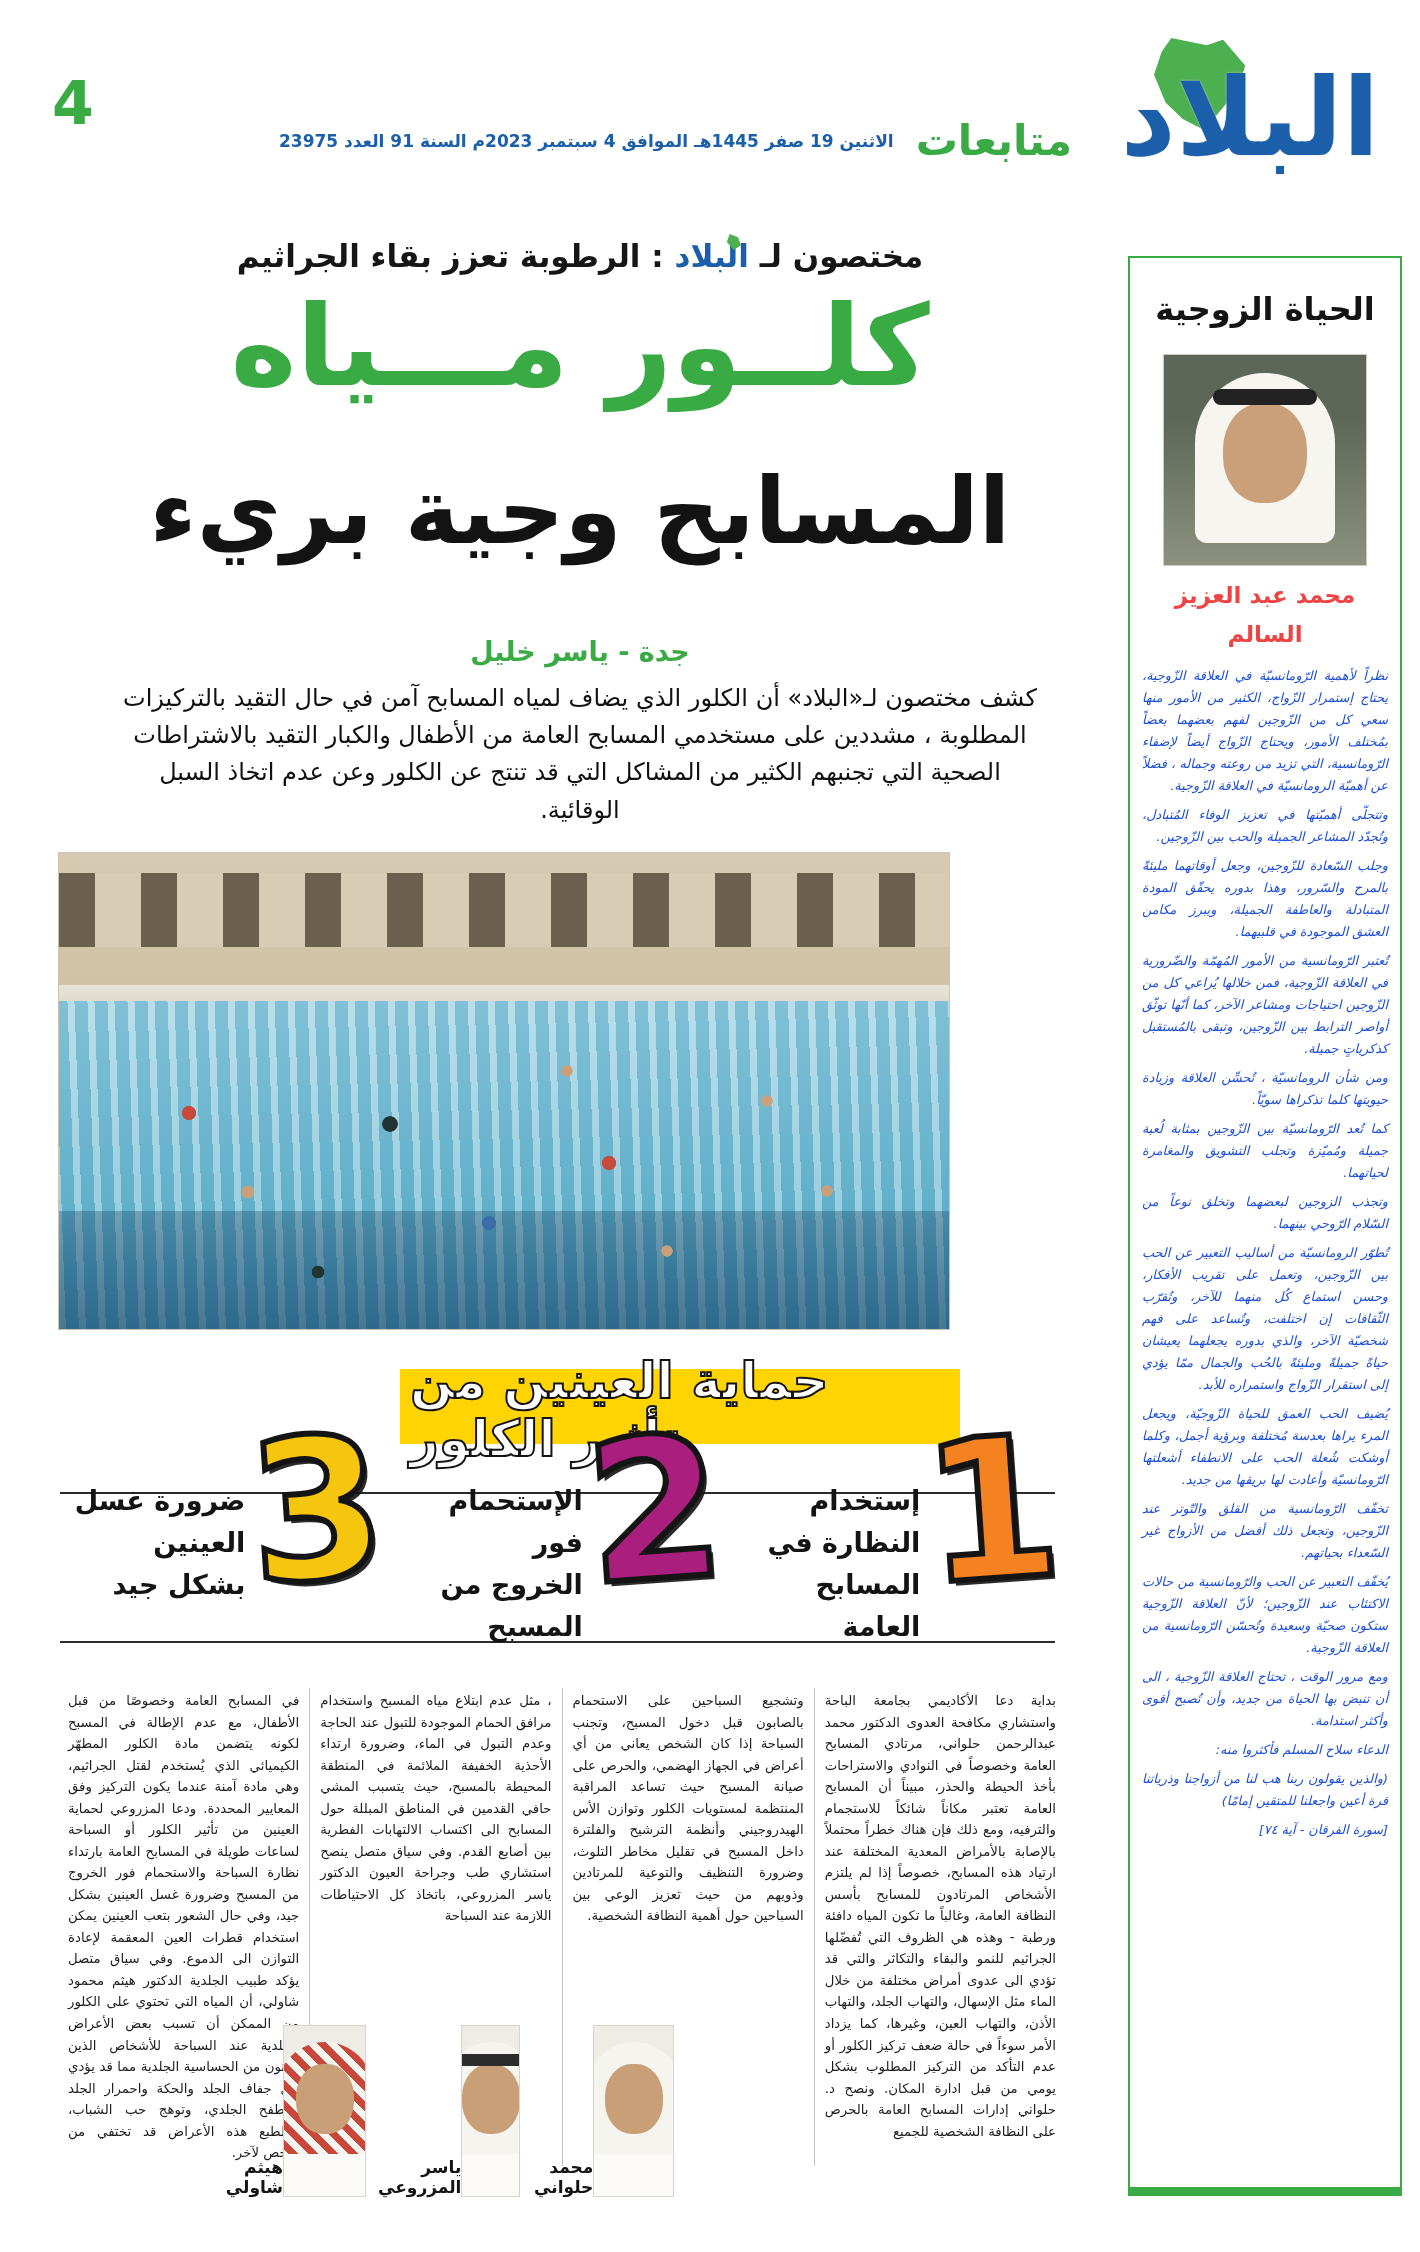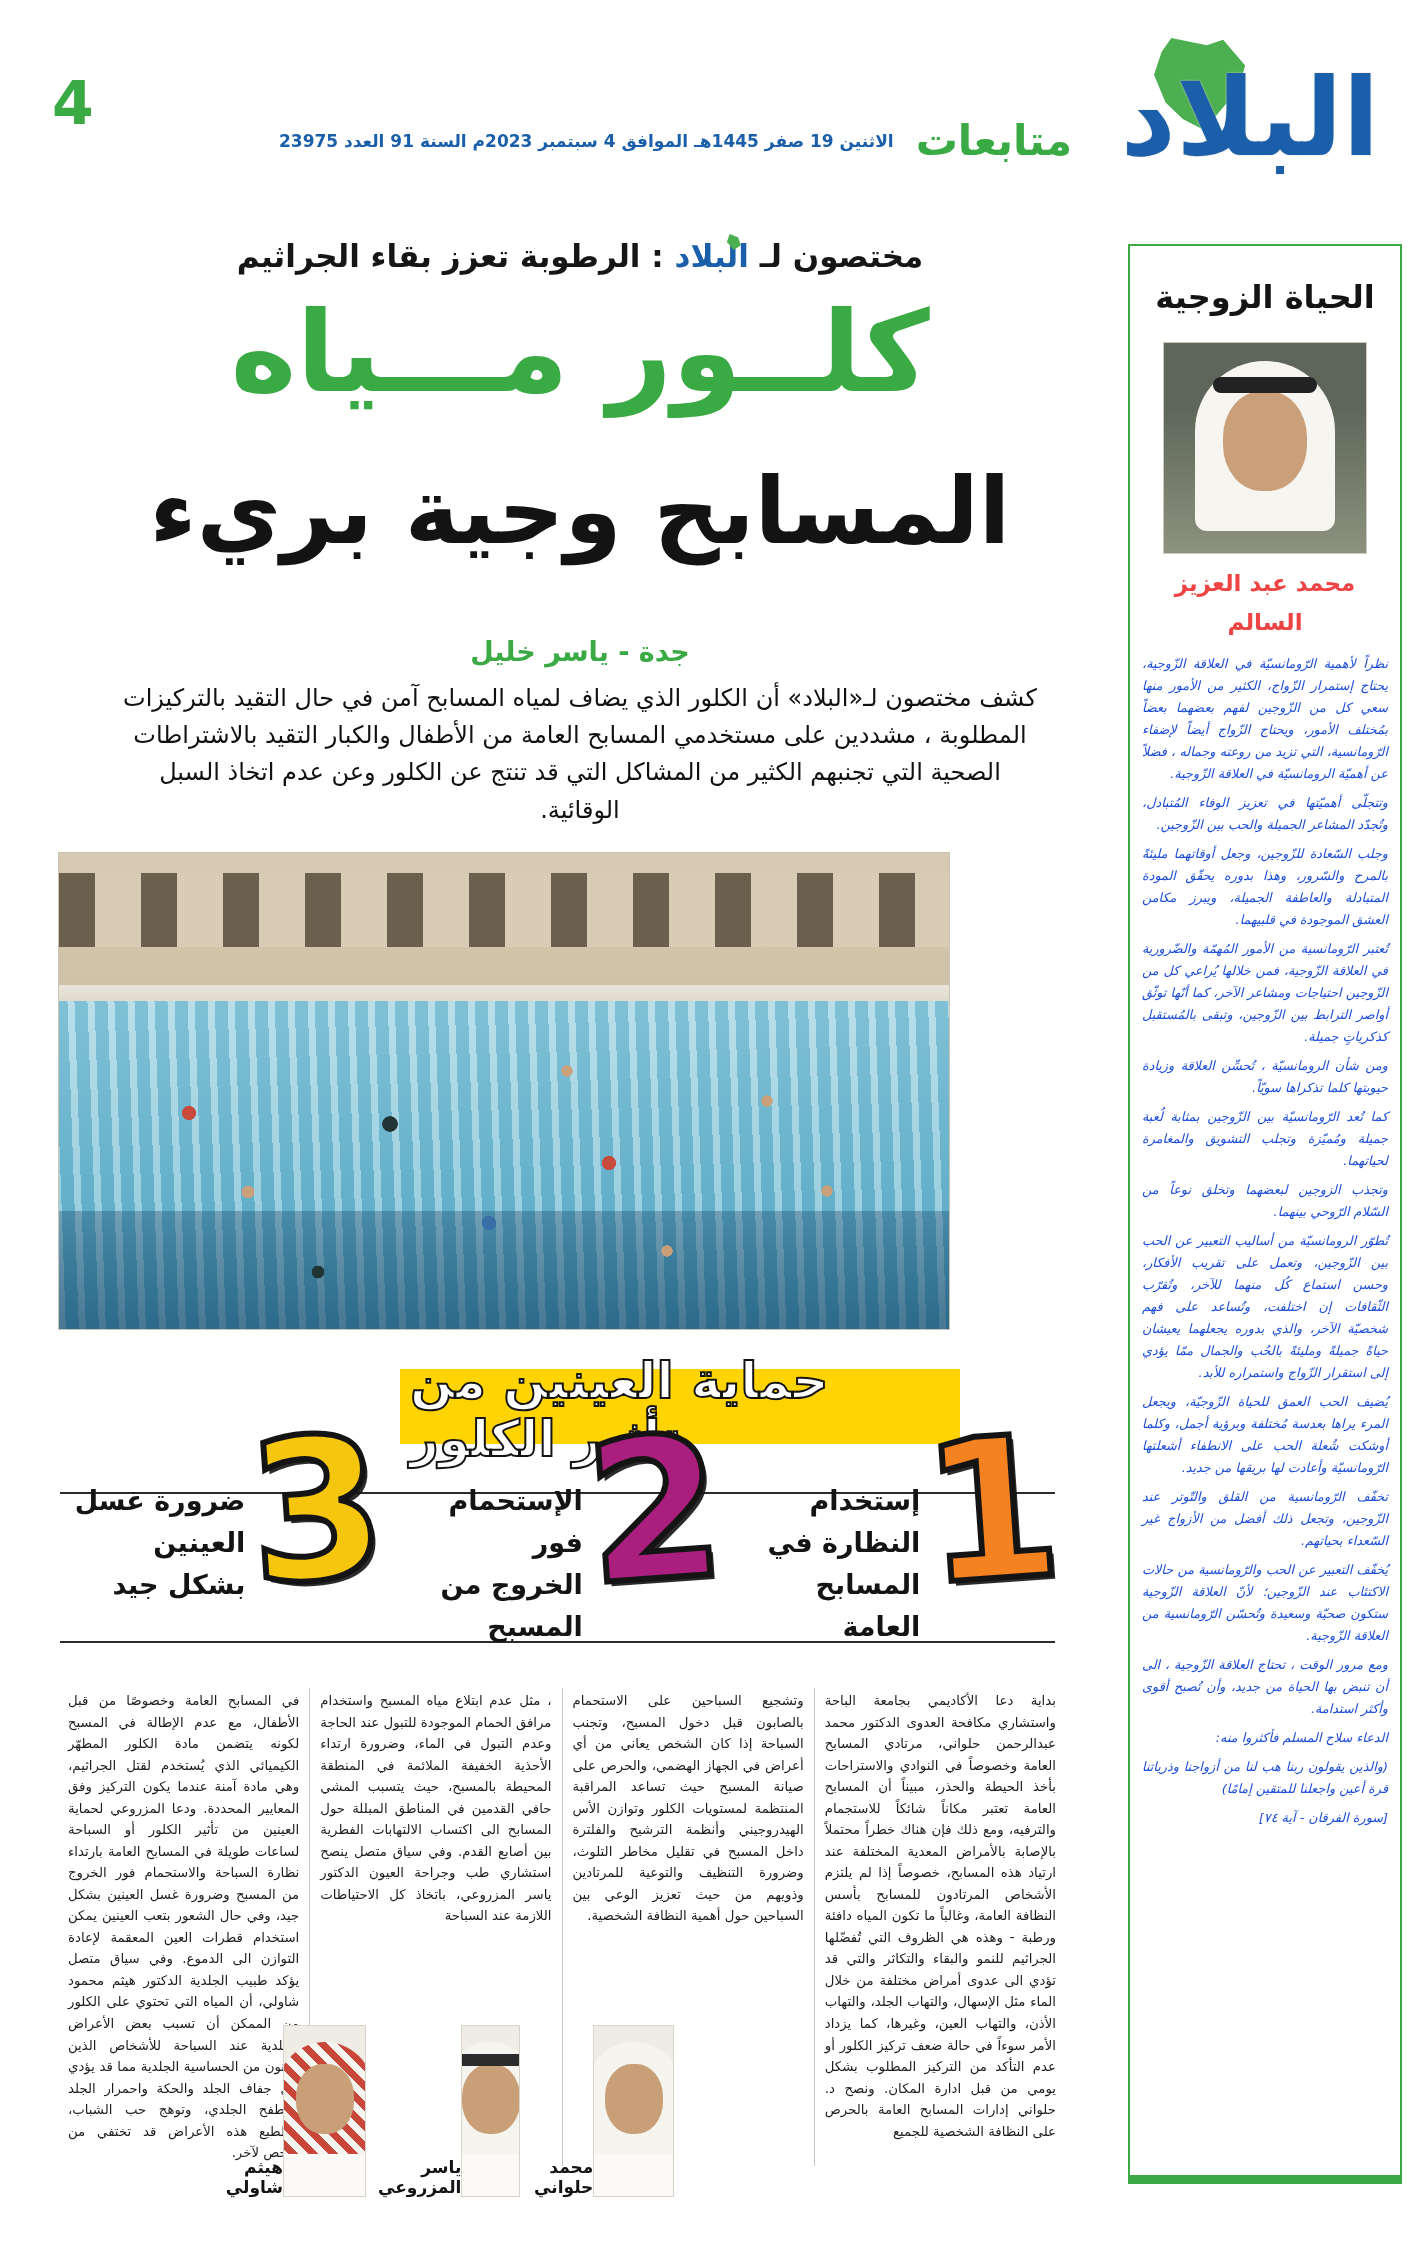--- a/index.html
+++ b/index.html
@@ -28,21 +28,21 @@
     text-shadow:0 0 2px #d7d7d7;
   }
 
   
   #kicker { left:60px; top:238px; width:1040px; text-align:center;
             font-size:31px; font-weight:800; color:#161616; }
   #kicker .kicker-logo { color:#1b5faa; position:relative; }
   #kicker .kicker-logo::after { content:""; position:absolute; right:8px; top:-4px;
             width:14px; height:16px; background:#4caf50;
             clip-path:polygon(20% 0,80% 20%,100% 70%,50% 100%,0 50%); }
-  #headline-green { left:60px; top:282px; width:1040px; text-align:center;
+  #headline-green { left:60px; top:276px; width:1040px; text-align:center;
             font-size:112px; font-weight:800; color:#3aaa44; line-height:1.25; }
   #headline-black { left:60px; top:452px; width:1040px; text-align:center;
             font-size:92px; font-weight:800; color:#131313; line-height:1.3; }
   #byline { left:60px; top:636px; width:1040px; text-align:center;
             font-size:27px; font-weight:800; color:#3aaa44; }
   #lead { left:118px; top:680px; width:924px; text-align:center;
             font-size:24px; font-weight:400; color:#111; line-height:1.55; }
 
   
   #pool-photo {
@@ -116,21 +116,21 @@
               repeating-linear-gradient(45deg, #c8473a 0 7px, #f6f4ef 7px 14px); }
   .portrait .face { position:absolute; left:50%; top:38px; transform:translateX(-50%);
               width:58px; height:70px; border-radius:46%; background:#c99f78; }
   .portrait .band { position:absolute; left:50%; top:28px; transform:translateX(-50%);
               width:74px; height:12px; border-radius:6px; background:#2c2c2c; }
   .portrait .body { position:absolute; left:50%; bottom:-16px; transform:translateX(-50%);
               width:130px; height:58px; border-radius:28px 28px 0 0; background:#fbfaf7; }
   .expert-name { margin-top:6px; font-size:17px; font-weight:800; color:#141414; }
 
   
-  #sidebar { left:1128px; top:244px; width:274px; height:1940px;
+  #sidebar { left:1128px; top:256px; width:274px; height:1940px;
              border:2px solid #3aaa44; border-bottom:9px solid #3aaa44;
              padding:14px 12px 10px 12px; overflow:hidden; background:#fff; }
   #sidebar-title { text-align:center; font-size:32px; font-weight:800; color:#141414;
              line-height:1.45; margin-top:14px; }
   #sidebar-photo { width:204px; height:212px; margin:22px auto 10px auto; position:relative;
              overflow:hidden; background:linear-gradient(#5d6658 0 30%, #8d927f 100%);
              border:1px solid #cfcabe; }
   #sidebar-photo .ghutra { position:absolute; left:50%; top:18px; transform:translateX(-50%);
              width:140px; height:170px; border-radius:70px 70px 12px 12px; background:#f7f5f0; }
   #sidebar-photo .face { position:absolute; left:50%; top:48px; transform:translateX(-50%);

